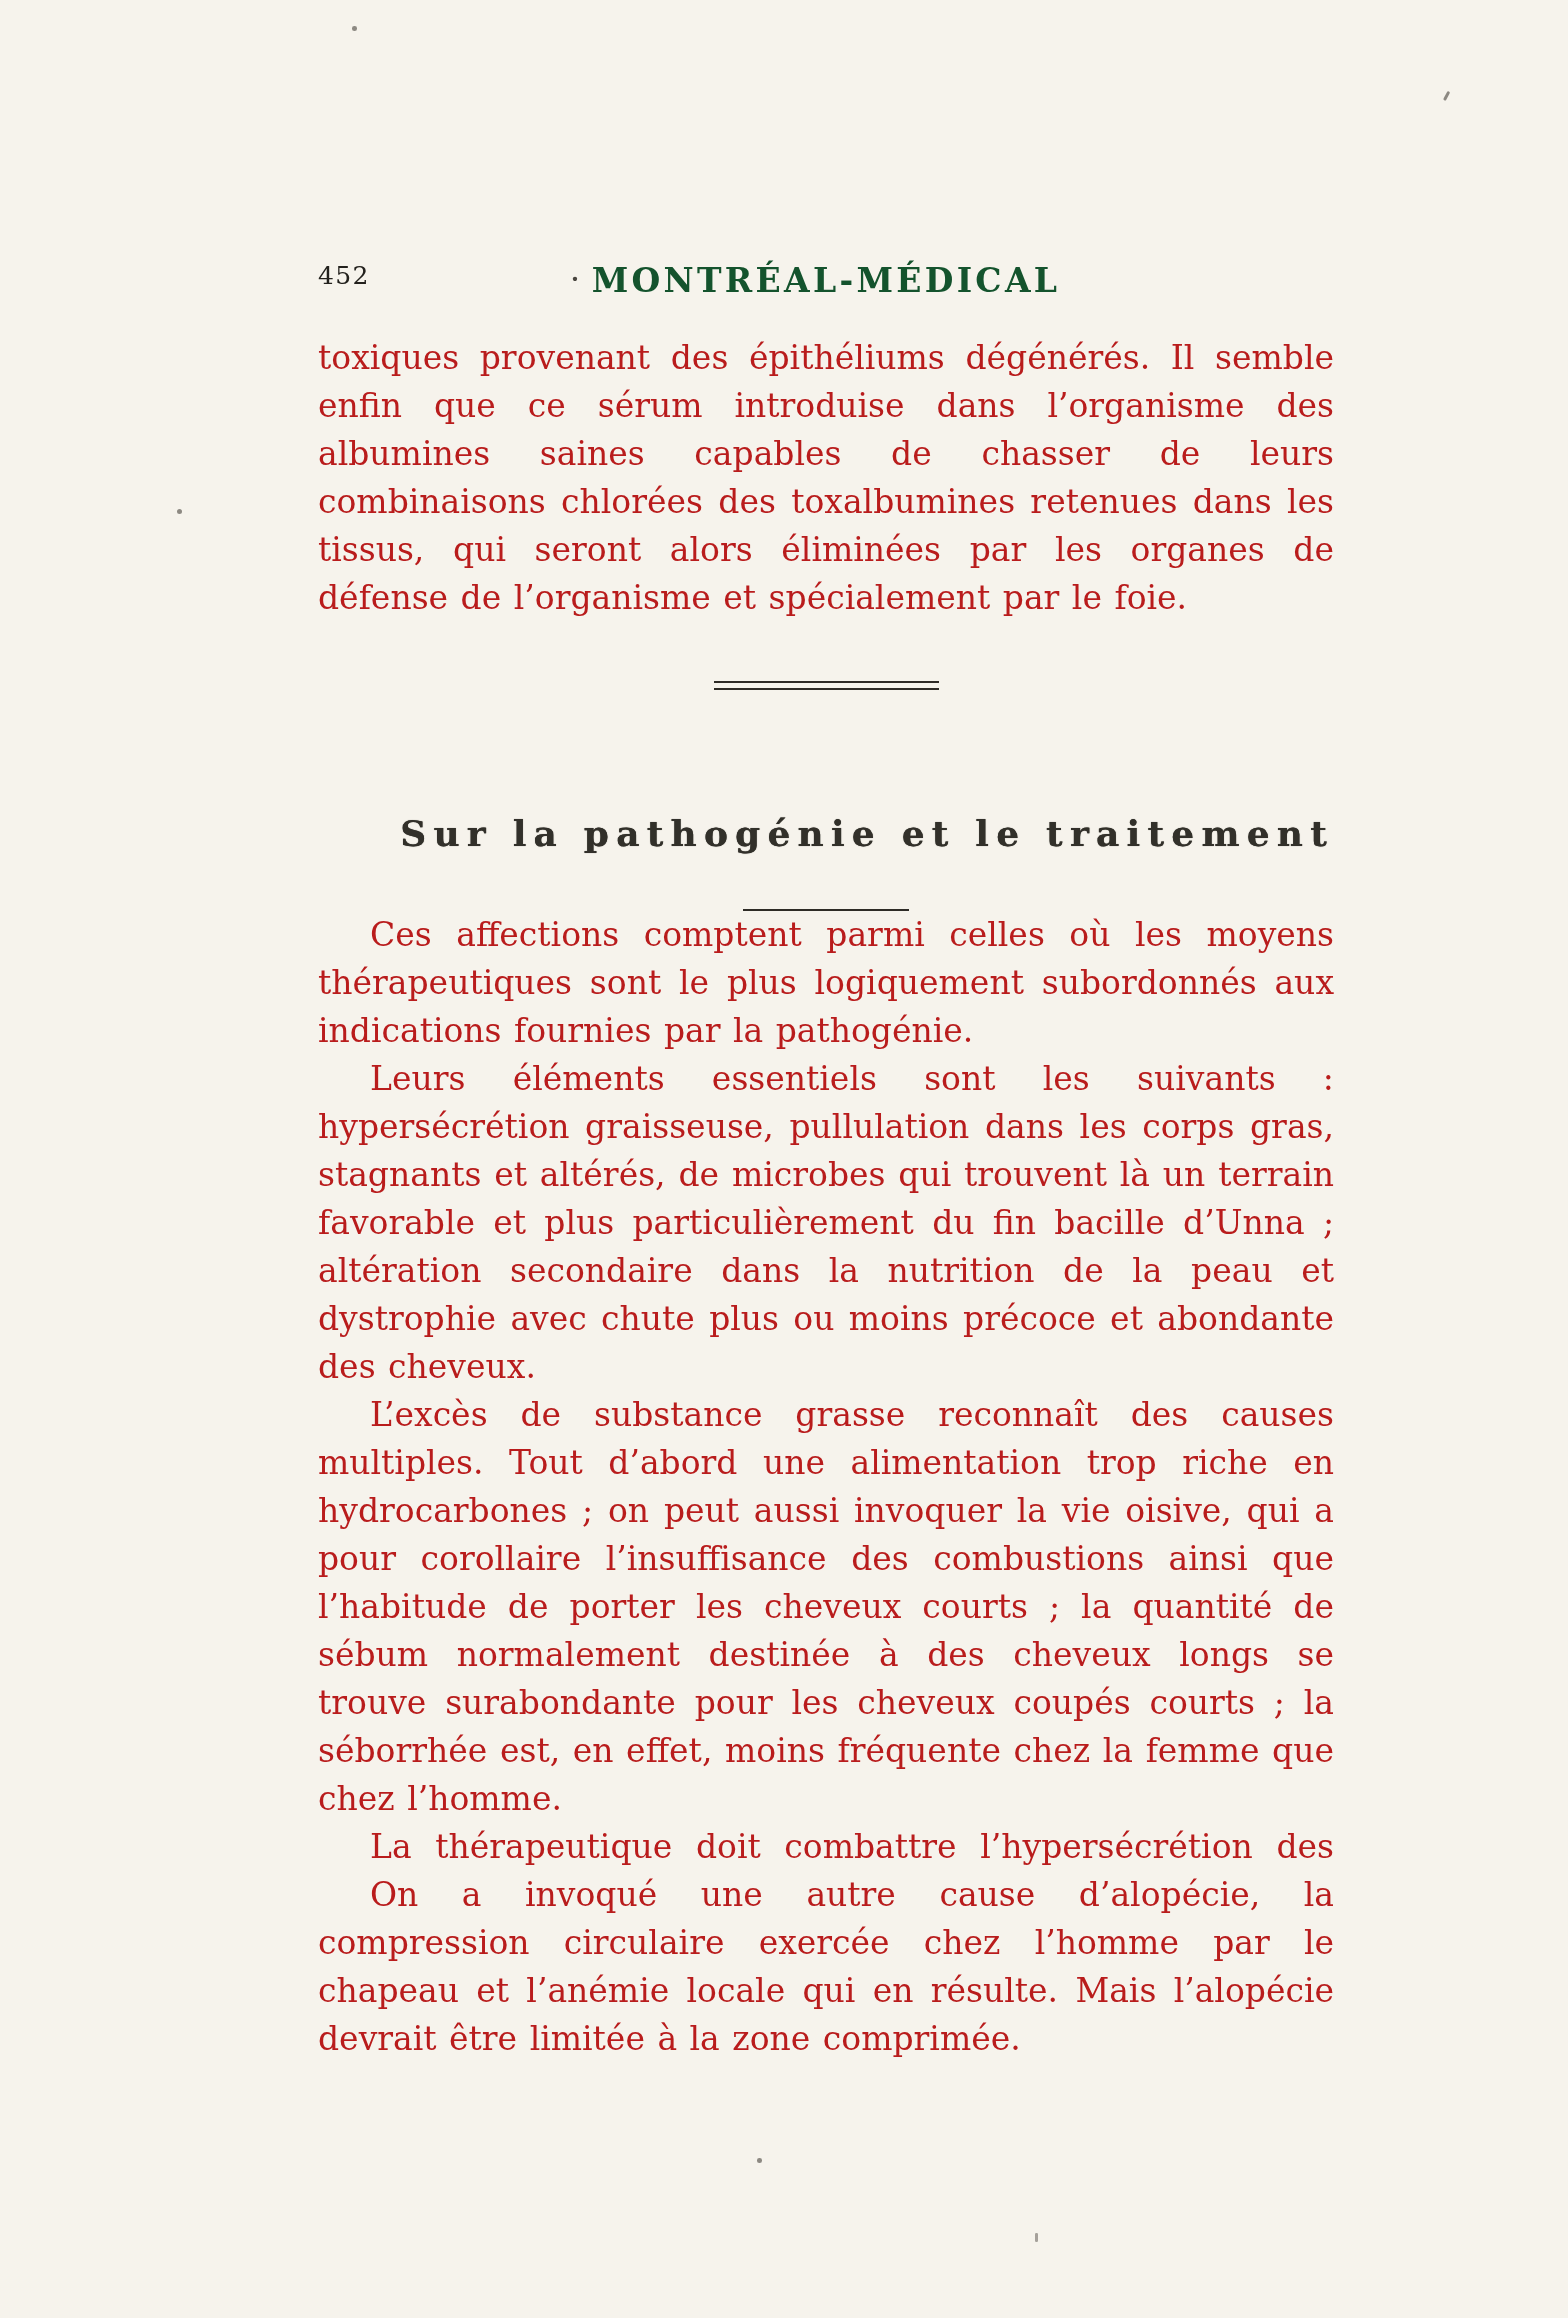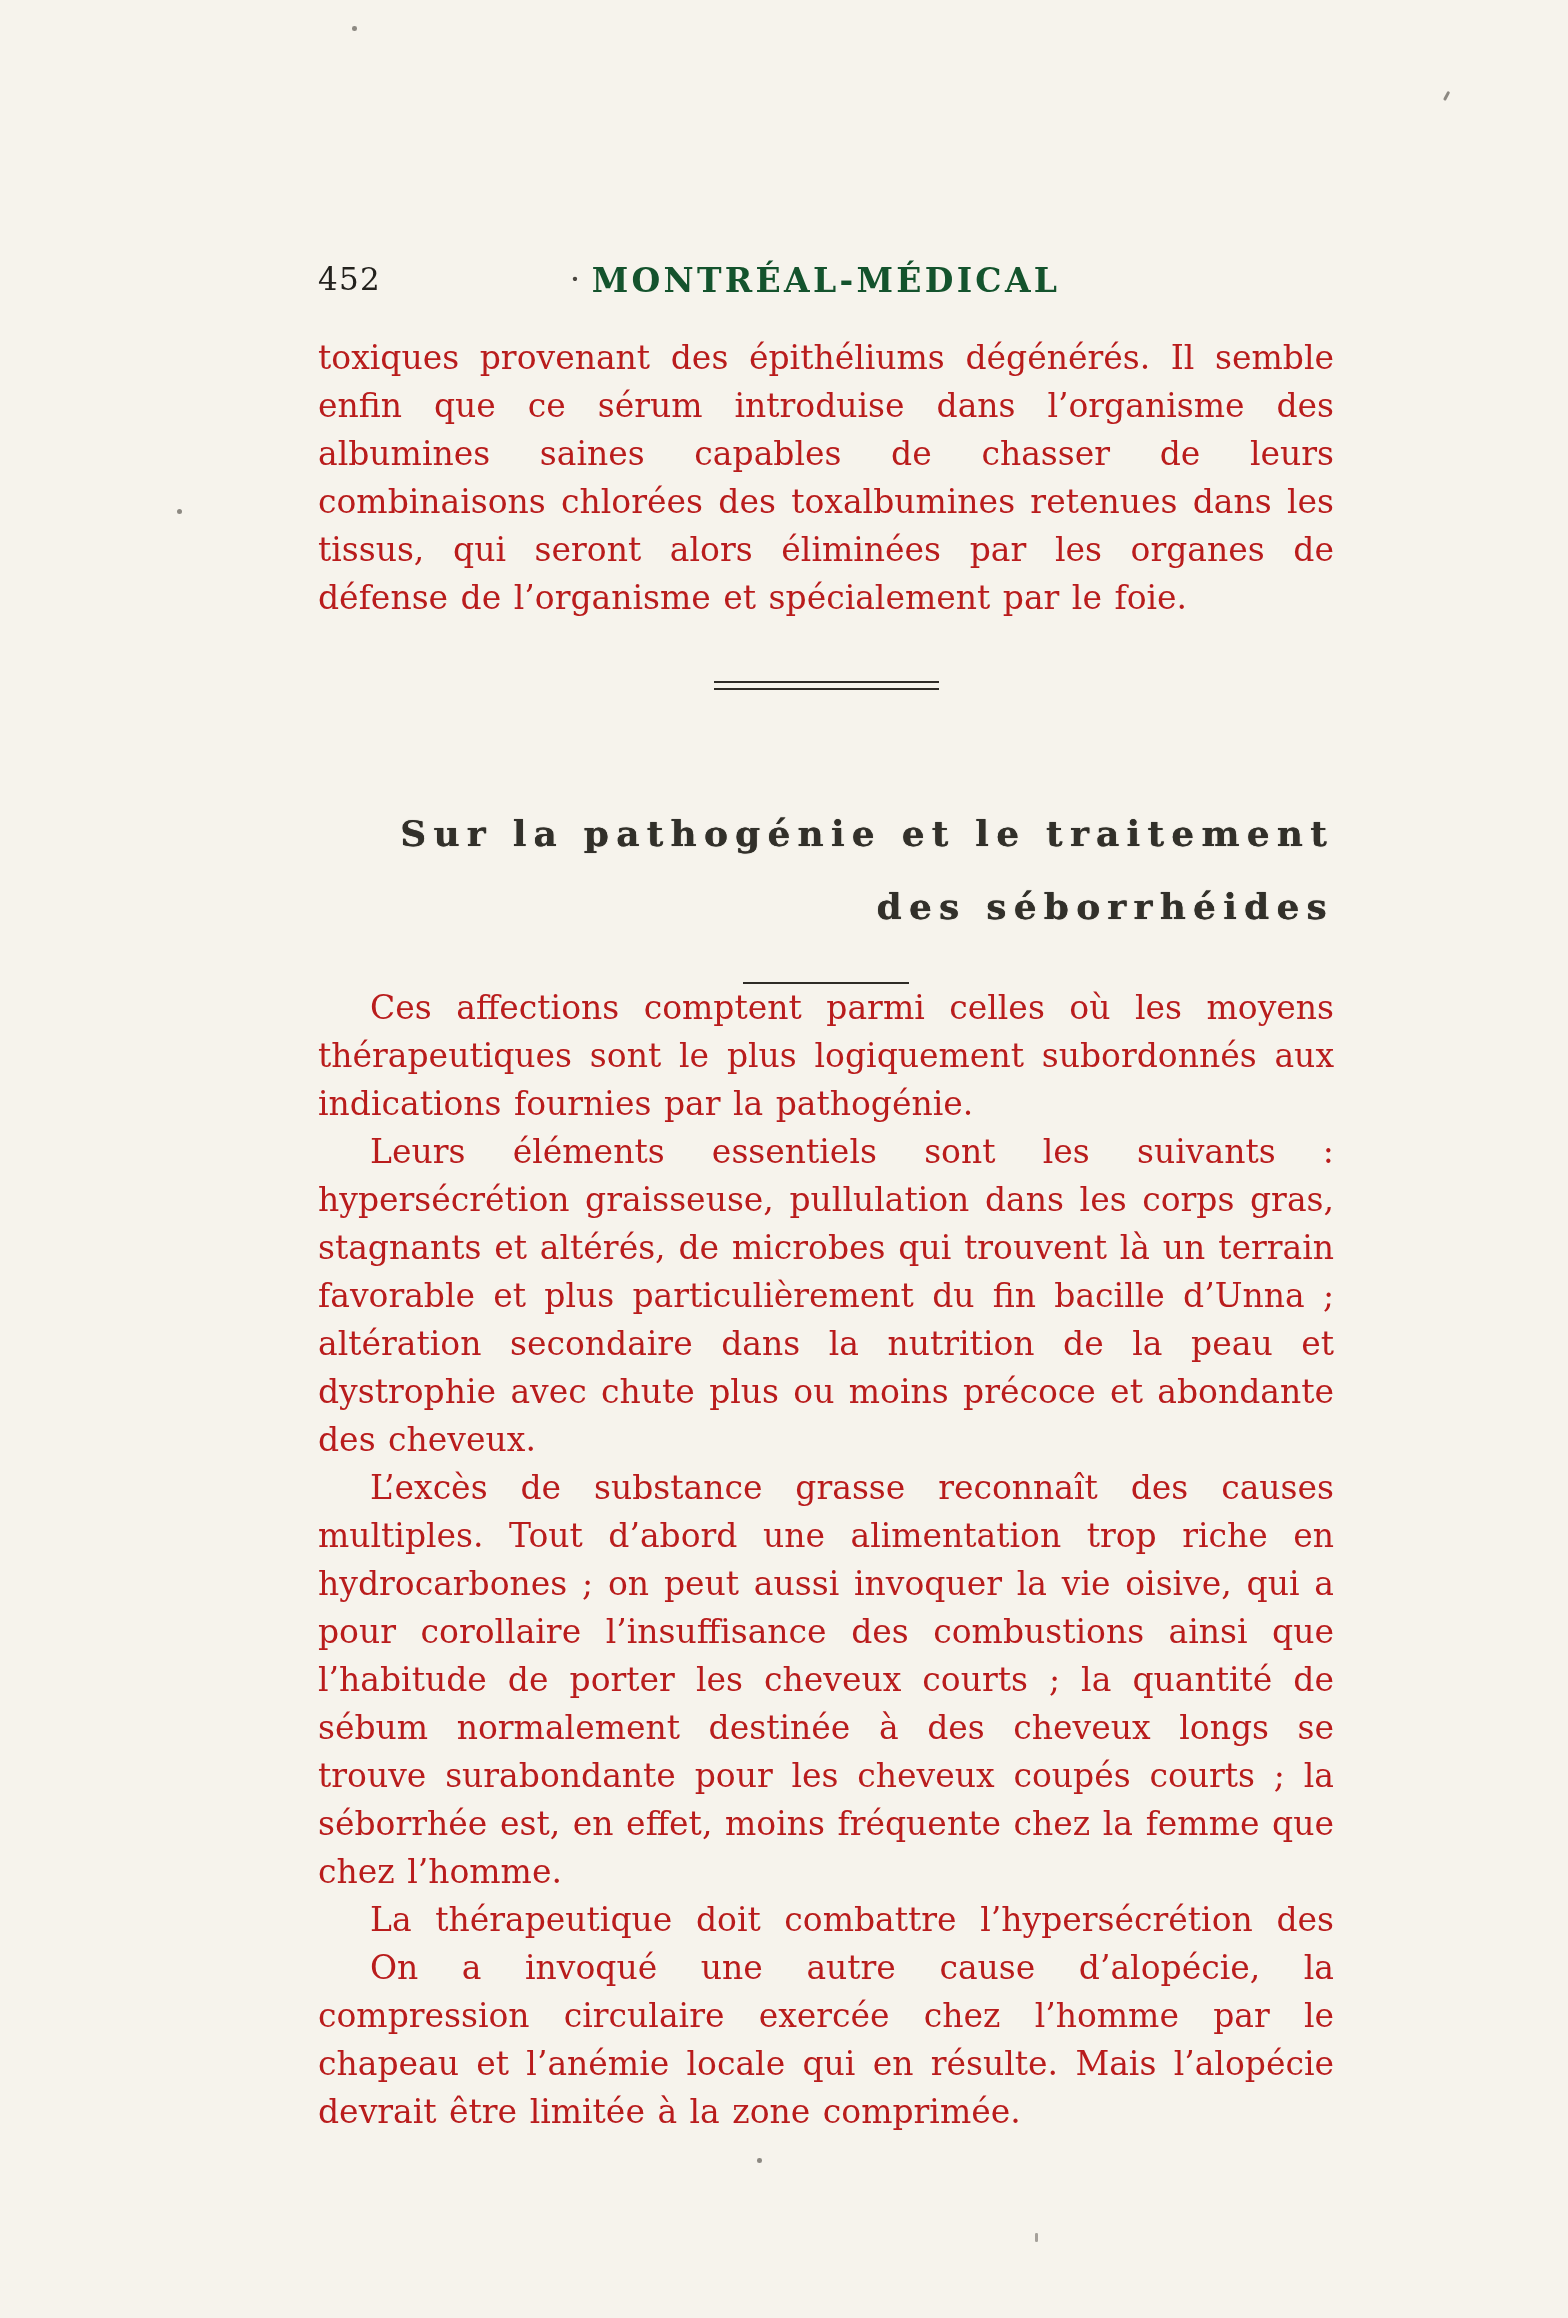--- a/index.html
+++ b/index.html
@@ -28,21 +28,21 @@
   
   .page-header {
     position: relative;
     height: 46px;
     margin-bottom: 27px;
   }
   .page-number {
     position: absolute;
     left: 0;
     top: 0;
-    font-size: 31px;
+    font-size: 25px;
     letter-spacing: 1.3px;
     color: #23211d;
   }
   .journal-title {
     position: absolute;
     left: 50%;
     top: 0;
     transform: translateX(-50%);
     font-size: 33px;
     font-weight: 700;
@@ -136,21 +136,20 @@
       <span class="page-number">452</span>
       <span class="journal-title">MONTRÉAL-MÉDICAL</span>
     </header>
 
     <p class="body-text no-indent">toxiques provenant des épithéliums dégénérés. Il semble enfin que ce sérum introduise dans l’organisme des albumines saines capables de chasser de leurs combinaisons chlorées des toxalbumines retenues dans les tissus, qui seront alors éliminées par les organes de défense de l’organisme et spécialement par le foie.</p>
 
     <div class="double-rule"></div>
 
     <h1 class="article-title">
       <span class="title-line">Sur la pathogénie et le traitement</span>
-      <span class="title-line">des séborrhéides</span>
     </h1>
 
     <div class="title-rule"></div>
 
     <section class="article-body">
       <p class="body-text">Ces affections comptent parmi celles où les moyens thérapeutiques sont le plus logiquement subordonnés aux indications fournies par la pathogénie.</p>
       <p class="body-text">Leurs éléments essentiels sont les suivants : hypersécrétion graisseuse, pullulation dans les corps gras, stagnants et altérés, de microbes qui trouvent là un terrain favorable et plus particulièrement du fin bacille d’Unna ; altération secondaire dans la nutrition de la peau et dystrophie avec chute plus ou moins précoce et abondante des cheveux.</p>
       <p class="body-text">L’excès de substance grasse reconnaît des causes multiples. Tout d’abord une alimentation trop riche en hydrocarbones ; on peut aussi invoquer la vie oisive, qui a pour corollaire l’insuffisance des combustions ainsi que l’habitude de porter les cheveux courts ; la quantité de sébum normalement destinée à des cheveux longs se trouve surabondante pour les cheveux coupés courts ; la séborrhée est, en effet, moins fréquente chez la femme que chez l’homme.</p>
       <p class="body-text last-line-justified">La thérapeutique doit combattre l’hypersécrétion des</p>
       <p class="body-text">On a invoqué une autre cause d’alopécie, la compression circulaire exercée chez l’homme par le chapeau et l’anémie locale qui en résulte. Mais l’alopécie devrait être limitée à la zone comprimée.</p>

